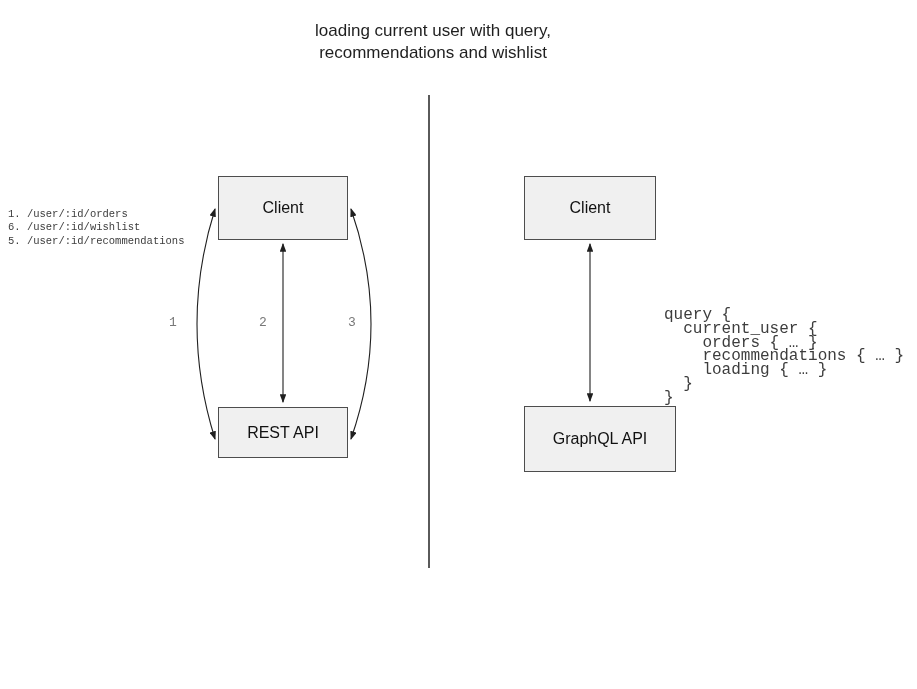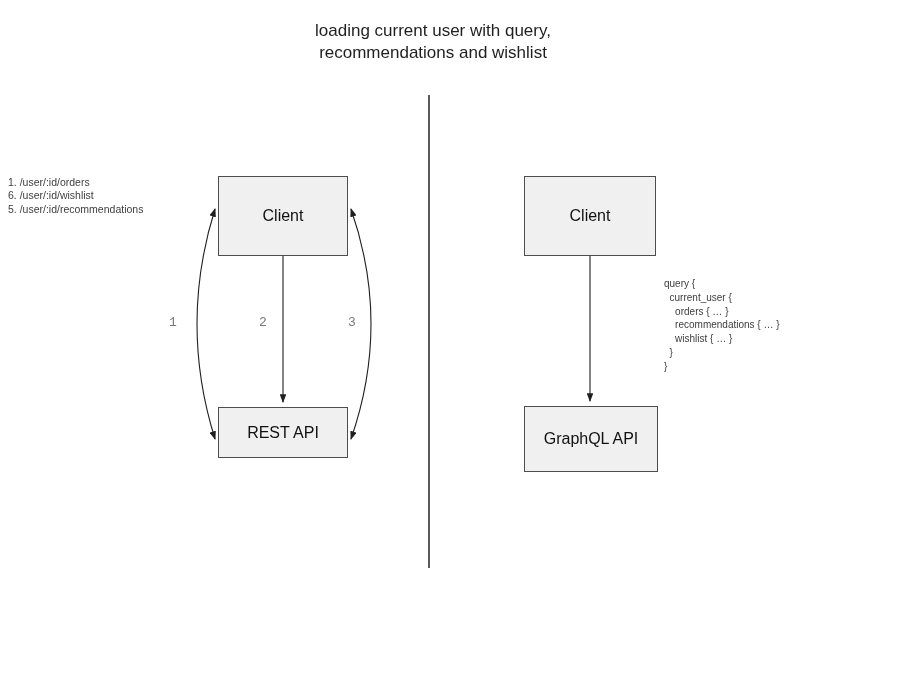--- a/index.html
+++ b/index.html
@@ -26,43 +26,44 @@
     font-size:17px;line-height:21.5px;
     color:var(--title-text,#1f1f1f);
   }
   .divider{
     position:absolute;left:428px;top:95px;
     width:1.5px;height:473px;
     background:var(--divider,#5a5a5a);
   }
   .box{
     position:absolute;
-    width:130px;height:80px;
+    width:130px;height:64px;
     background:var(--box-fill,#f0f0f0);
     border:1px solid var(--box-border,#4d4d4d);
     display:flex;align-items:center;justify-content:center;
     font-size:16px;color:#111;
     box-sizing:border-box;
   }
   .box-client-left{left:218px;top:176px;}
   .box-rest{left:218px;top:407px;height:51px;}
   .box-client-right{left:524px;top:176px;width:132px;}
-  .box-graphql{left:524px;top:406px;width:134px;height:66px;}
+  .box-graphql{left:524px;top:406px;width:152px;height:66px;}
   .mono{
-    font-family:Liberation Sans, sans-serif;
+    font-family:Liberation Mono, monospace;
     color:var(--mono-text,#3d3d3d);
+    margin-top:32px;
   }
   .endpoints{
     position:absolute;left:8px;top:176px;
     font-size:10.5px;line-height:13.4px;
   }
   .endpoints div{white-space:pre;}
   .query{
     position:absolute;left:664px;top:277px;
-    font-size:10px;line-height:13.8px;
+    font-size:16px;line-height:13.8px;
   }
   .query div{white-space:pre;}
   .num{
     position:absolute;
     font-family:"Liberation Mono","DejaVu Sans Mono",monospace;
     font-size:13px;color:var(--number-label,#787878);
   }
   .num-1{left:169px;top:315px;}
   .num-2{left:259px;top:315px;}
   .num-3{left:348px;top:315px;}
@@ -128,18 +129,18 @@
   </div>
   <div class="box box-graphql">
     <span>GraphQL API</span>
   </div>
 
   <div class="query mono">
     <div>query {</div>
     <div>  current_user {</div>
     <div>    orders { … }</div>
     <div>    recommendations { … }</div>
-    <div>    wishlist { … }</div>
+    <div>    loading { … }</div>
     <div>  }</div>
     <div>}</div>
   </div>
 
 </div>
 
 </body></html>

